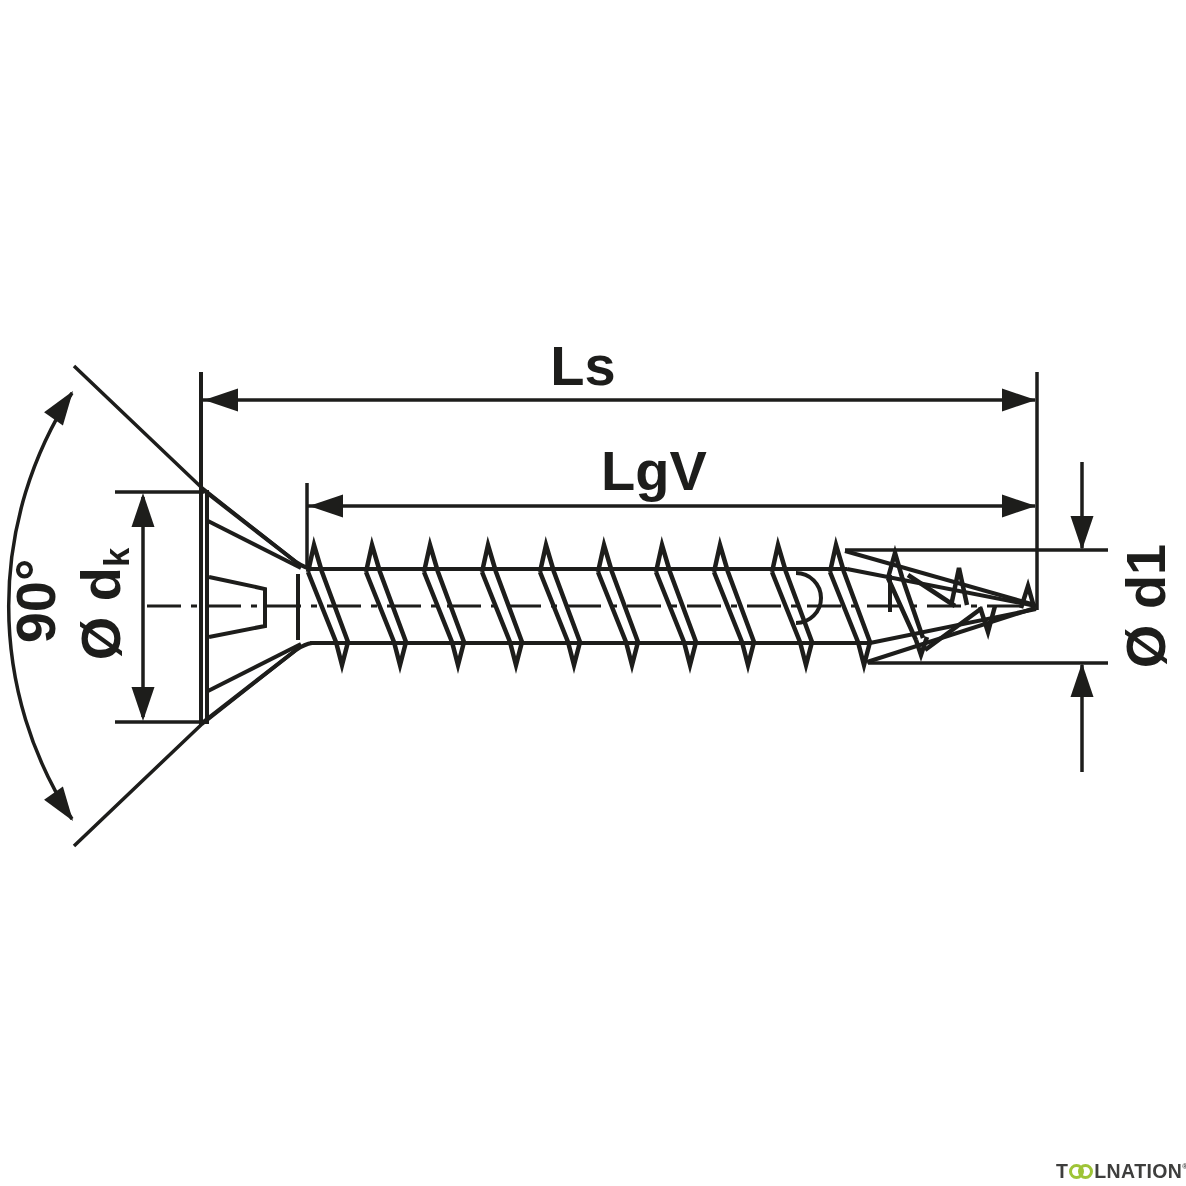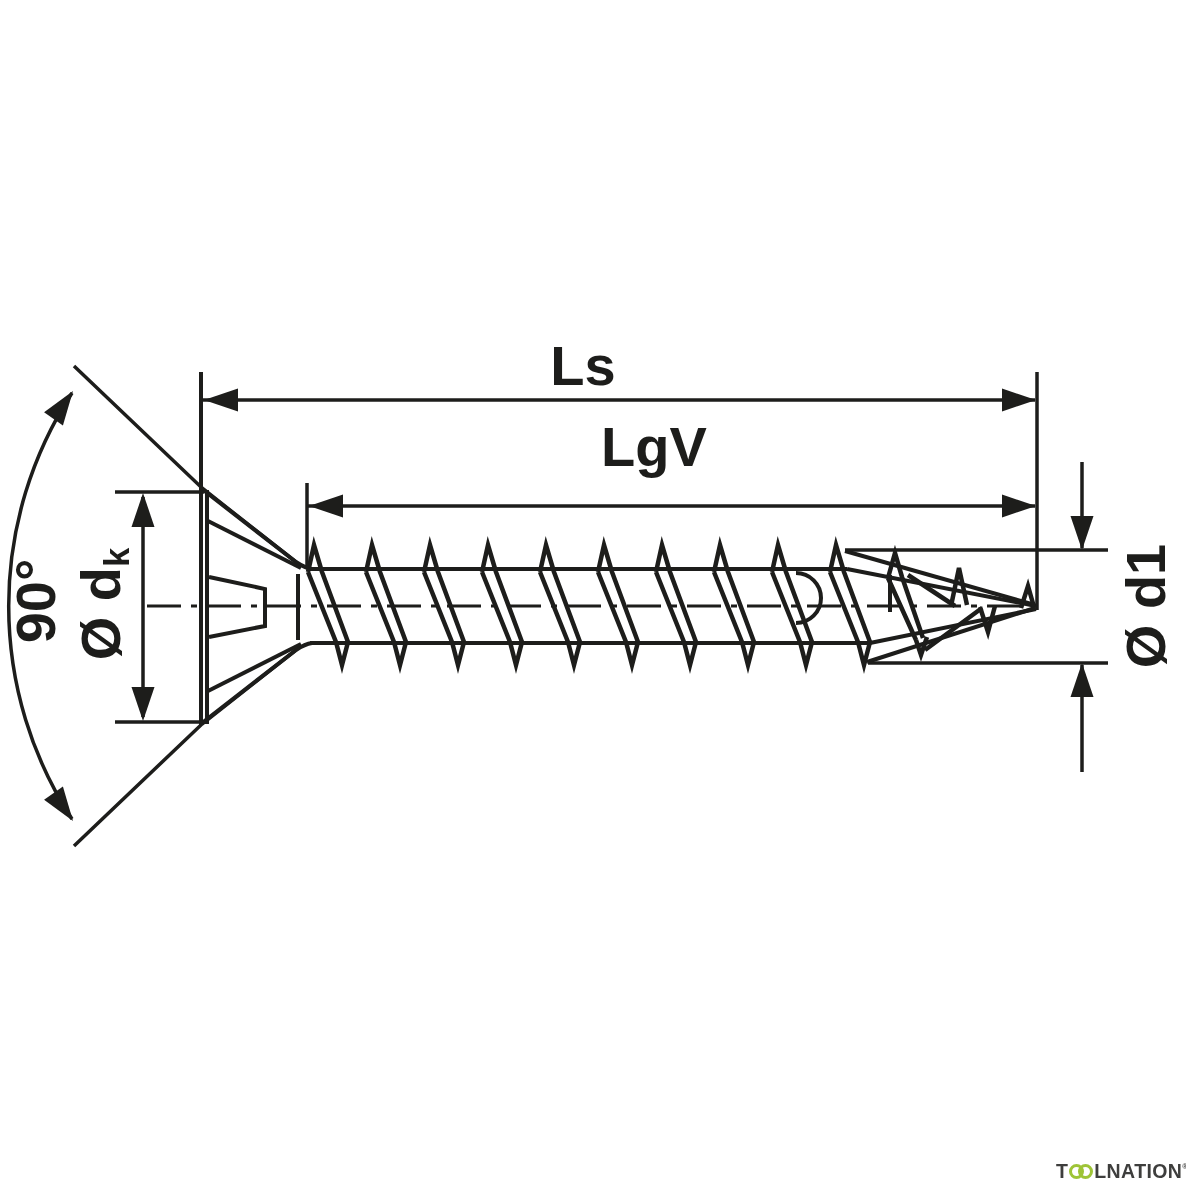--- a/index.html
+++ b/index.html
@@ -144,21 +144,21 @@
       <line x1="868" y1="663" x2="1108" y2="663"></line>
       <line x1="1082" y1="462" x2="1082" y2="548"></line>
       <line x1="1082" y1="665" x2="1082" y2="772"></line>
       <use href="#arw" transform="translate(1082,550) rotate(90)"></use>
       <use href="#arw" transform="translate(1082,663) rotate(-90)"></use>
     </g>
   </svg>
 
   <div class="dim-label" style="left:583px;top:338px;">Ls</div>
 
-  <div class="dim-label" style="left:654px;top:419px;">LgV</div>
+  <div class="dim-label" style="left:654px;top:443px;">LgV</div>
 
   <div class="dim-label rot" style="left:36px;top:601px;">90°</div>
 
   <div class="dim-label rot" style="left:104px;top:604px;"><span>Ø d</span><sub>k</sub></div>
 
   <div class="dim-label rot" style="left:1146px;top:606px;">Ø d1</div>
 
   <div id="logo">
     <span>T</span>
       <span class="rings">

